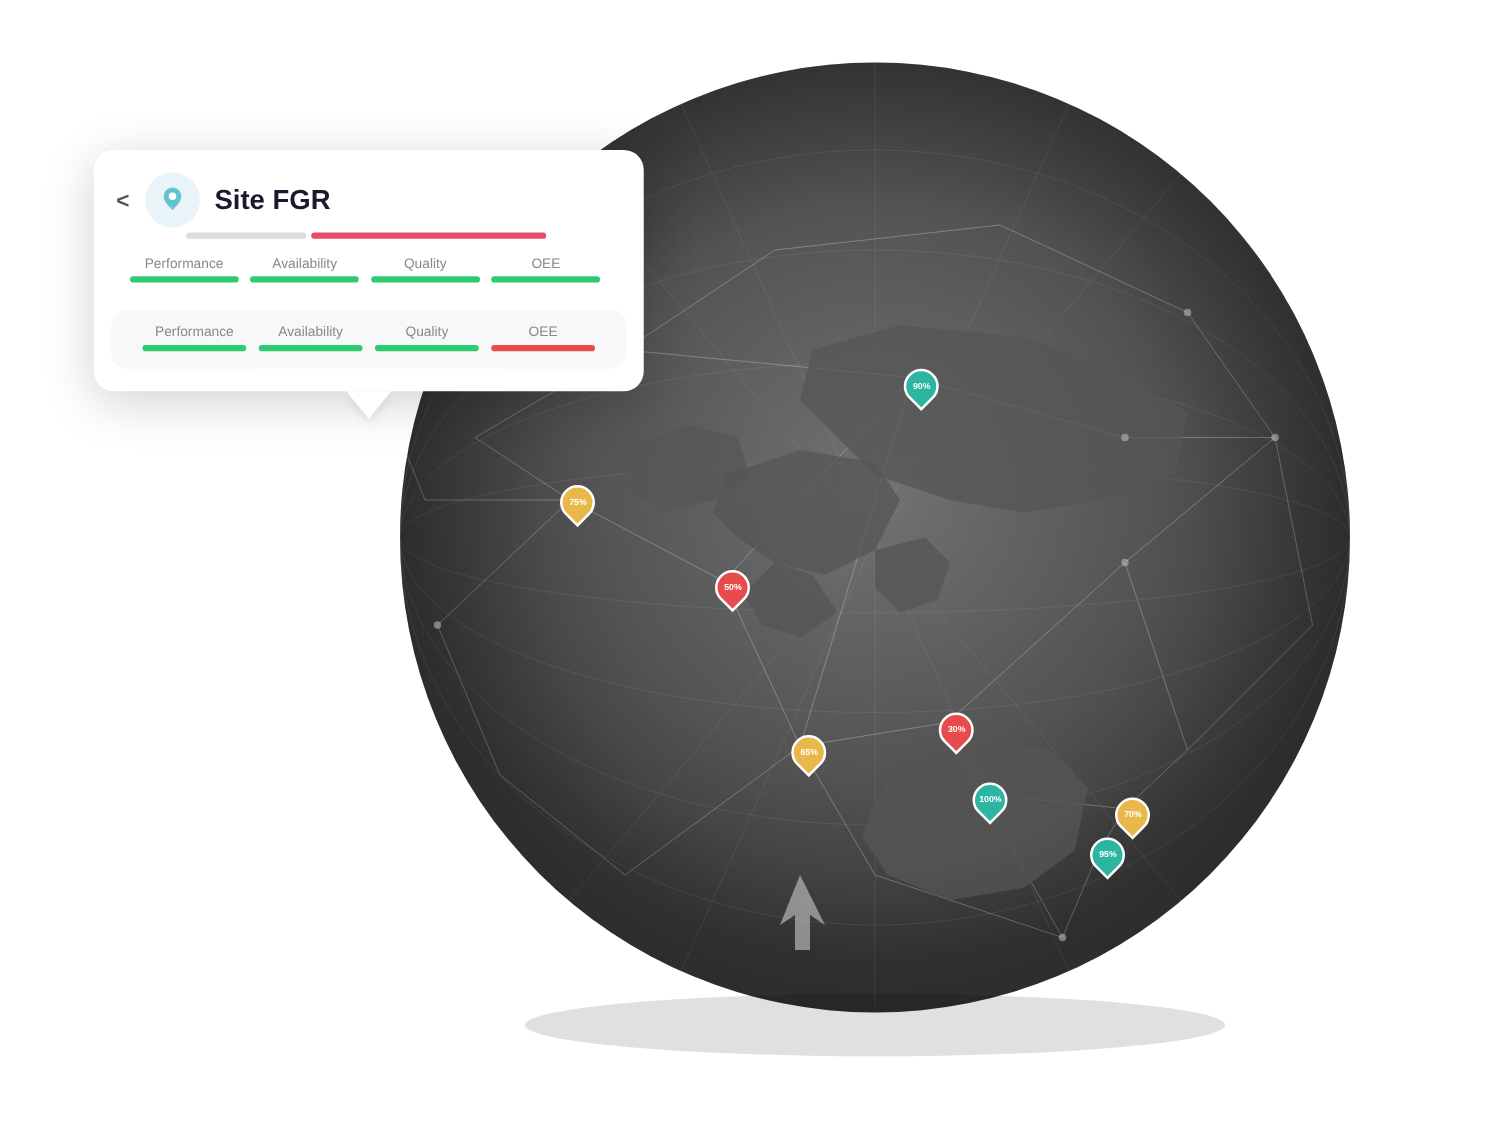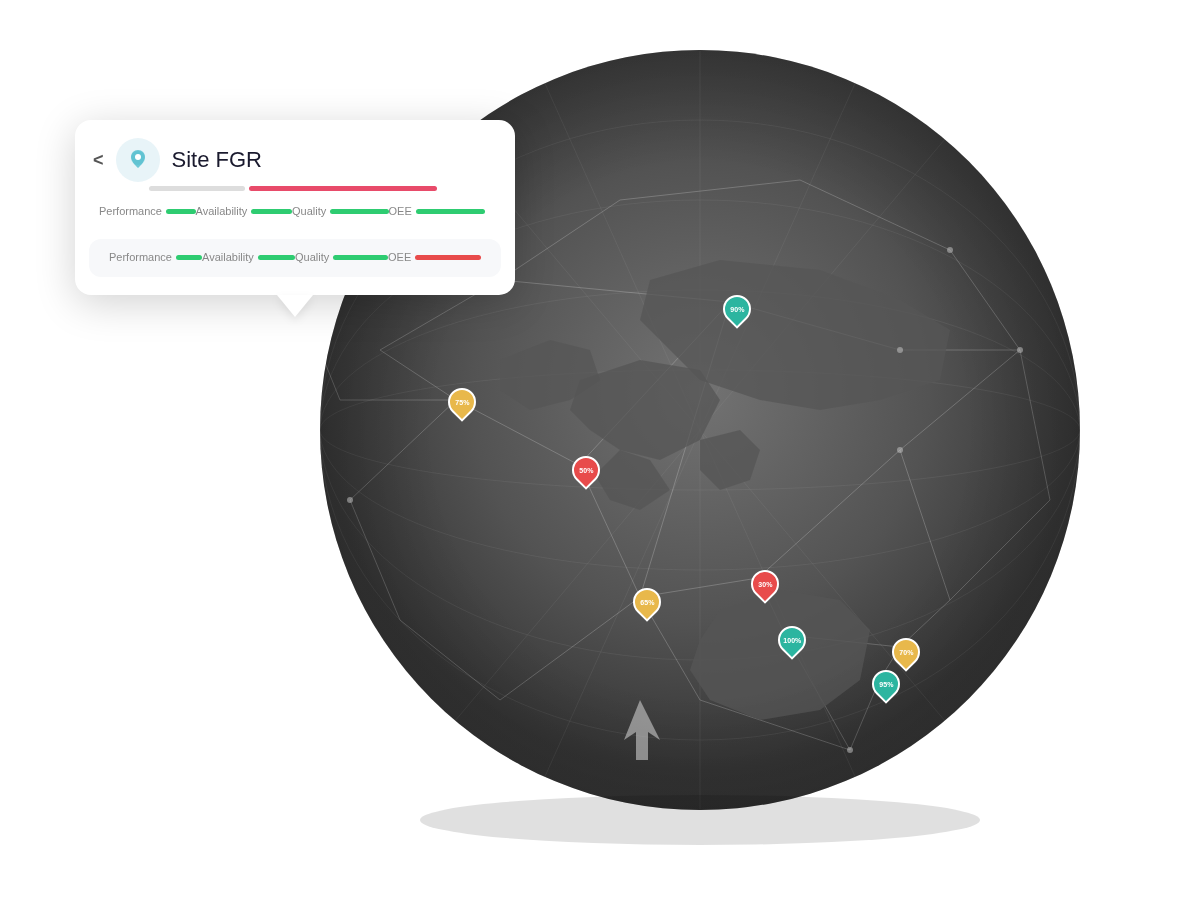--- a/index.html
+++ b/index.html
@@ -78,21 +78,21 @@
       height: 44px;
       background: #e8f4f8;
       border-radius: 50%;
       display: flex;
       align-items: center;
       justify-content: center;
     }
 
     .site-name {
       font-size: 22px;
-      font-weight: 400;
+      font-weight: 700;
       color: #1a1a2e;
       flex: 1;
     }
 
     .site-bar-row {
       display: flex;
       align-items: center;
       margin-left: 56px;
       margin-bottom: 14px;
       gap: 4px;
@@ -104,21 +104,21 @@
     }
 
     .metrics-row {
       display: flex;
       justify-content: space-between;
       padding: 0 6px;
     }
 
     .metric-col {
       display: flex;
-      flex-direction: row;
+      flex-direction: column;
       align-items: center;
       gap: 4px;
       flex: 1;
     }
 
     .metric-label {
       font-size: 11px;
       color: #888;
       font-weight: 500;
       white-space: nowrap;

